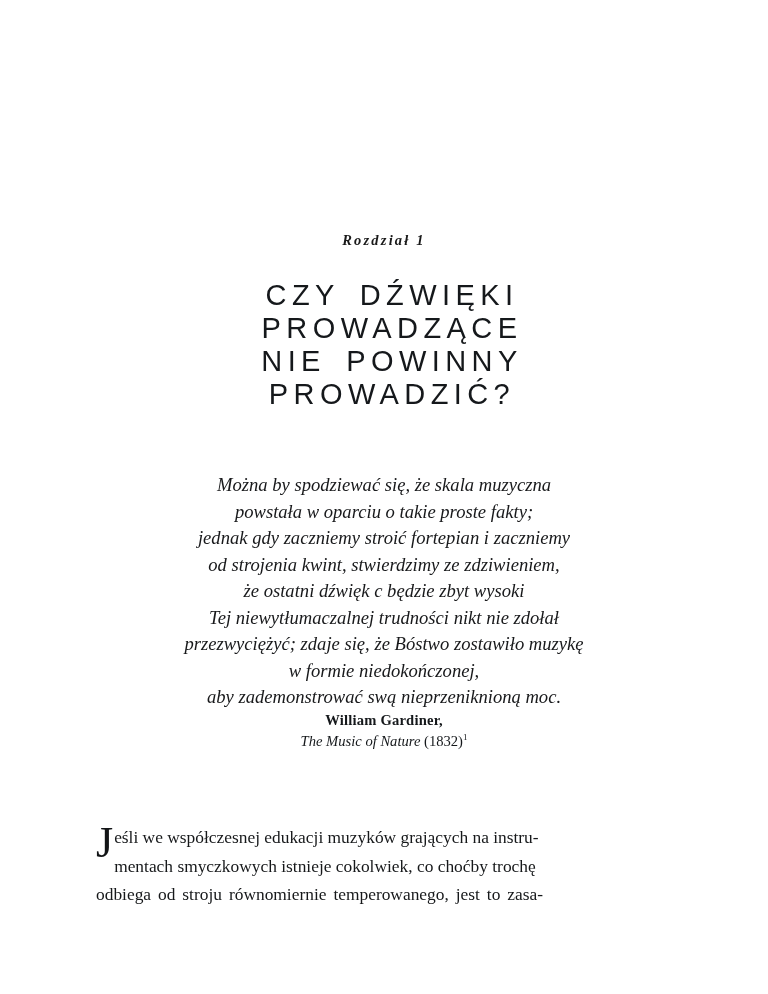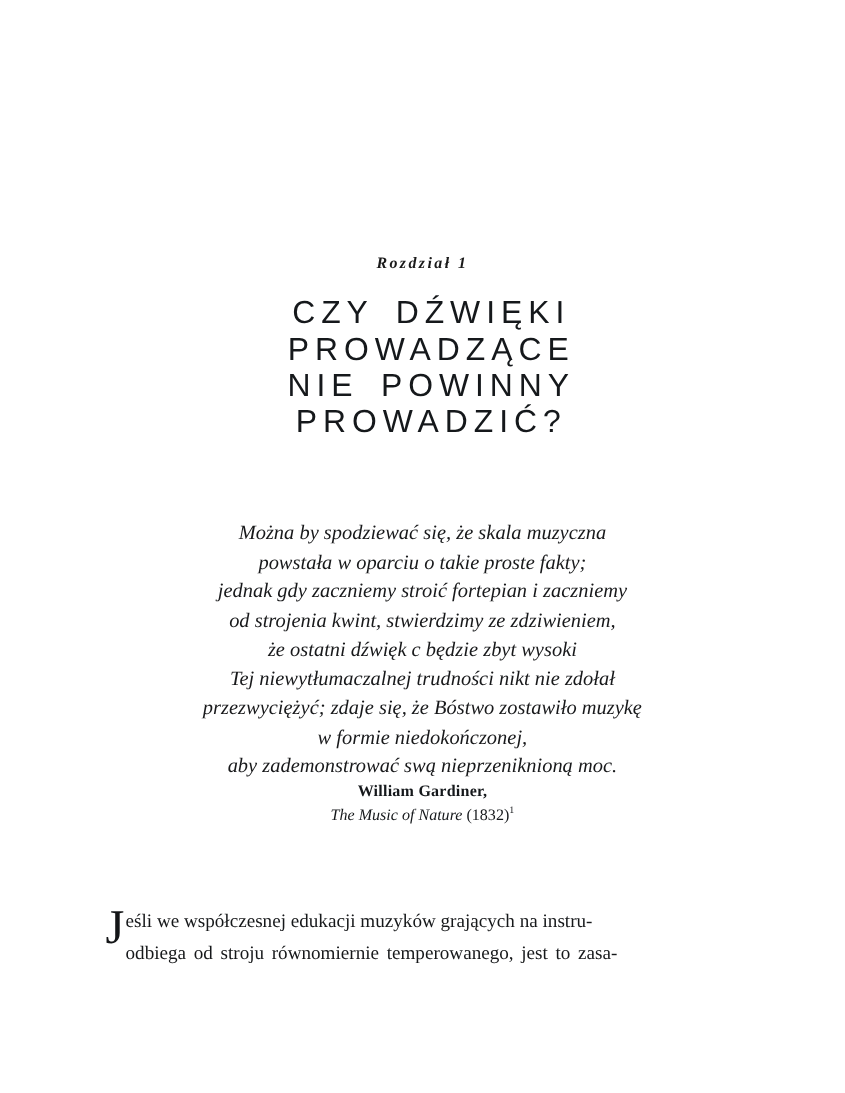--- a/index.html
+++ b/index.html
@@ -34,21 +34,21 @@
   .chapter-label {
     font-family: "Liberation Serif", serif;
     font-style: italic;
     font-weight: 700;
     font-size: 14.5px;
     letter-spacing: 2.2px;
     color: #1a1a1a;
   }
 
   .chapter-title {
-    margin-top: 20px;
+    margin-top: 30px;
     font-family: "Liberation Sans", sans-serif;
     font-weight: 400;
     font-size: 29px;
     line-height: 33px;
     letter-spacing: 5.4px;
     color: #15181b;
     word-spacing: 7px;
     padding-left: 16px;
   }
   .chapter-title .tline {
@@ -171,17 +171,18 @@
     <div class="attr-author">William Gardiner,</div>
     <div class="attr-source">
       <span class="src-title">The Music of Nature</span><span> </span><span>(1832)</span><sup>1</sup>
     </div>
   </div>
 
   <div class="body-text">
     <p>
       <span class="dropcap">J</span>
       <span class="body-line justified">eśli we współczesnej edukacji muzyków grających na instru-</span>
+      <span class="body-line justified">mentach smyczkowych istnieje cokolwiek, co choćby trochę</span>
       <span class="body-line l3">odbiega od stroju równomiernie temperowanego, jest to zasa-</span>
     </p>
   </div>
 
 </div>
 
 </body></html>

